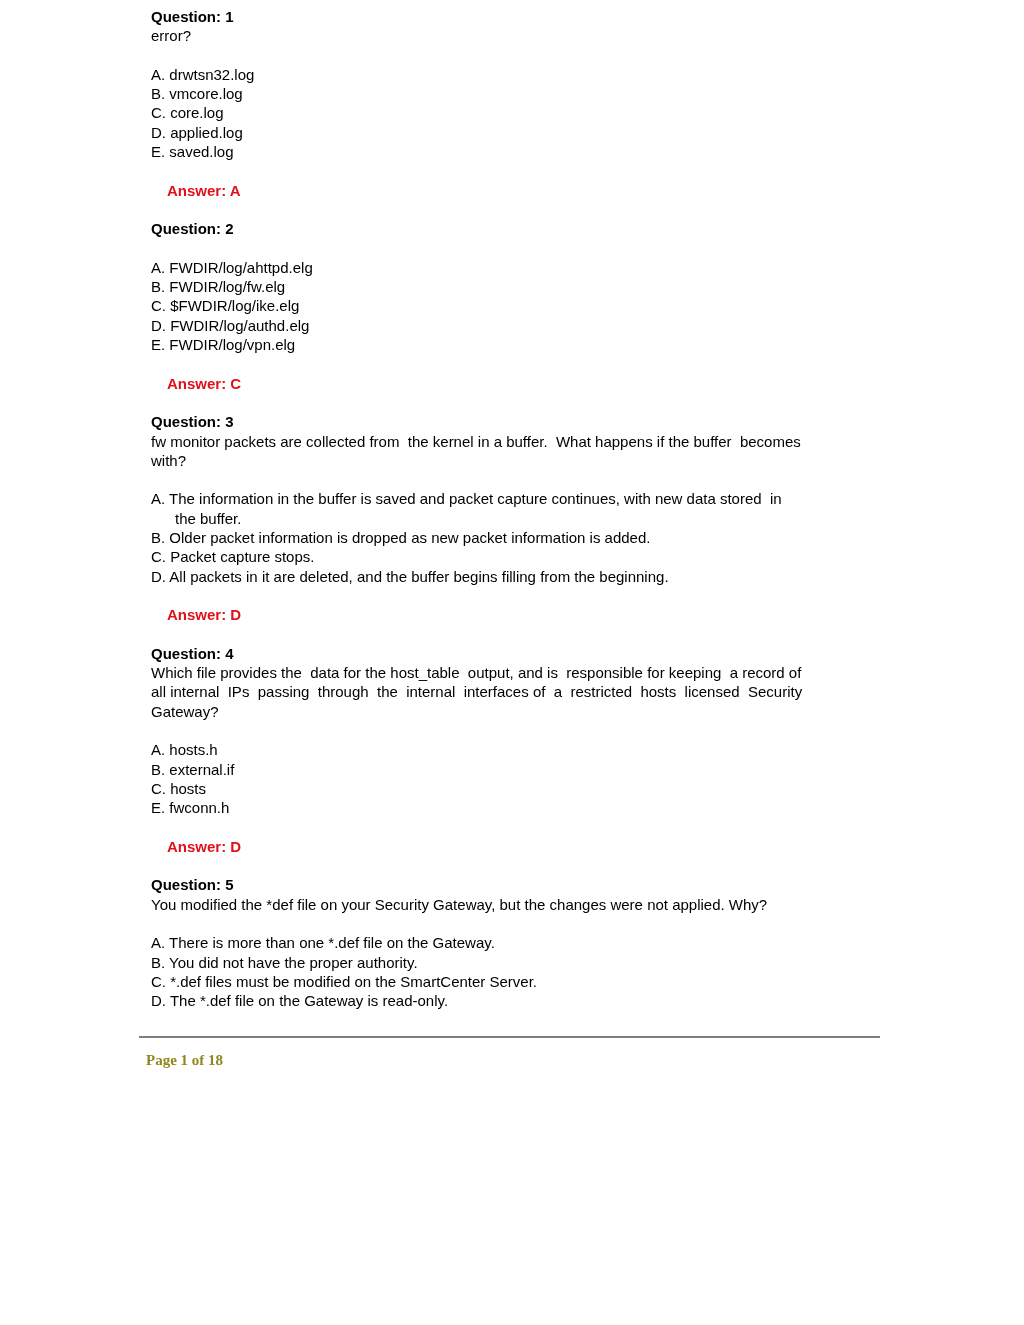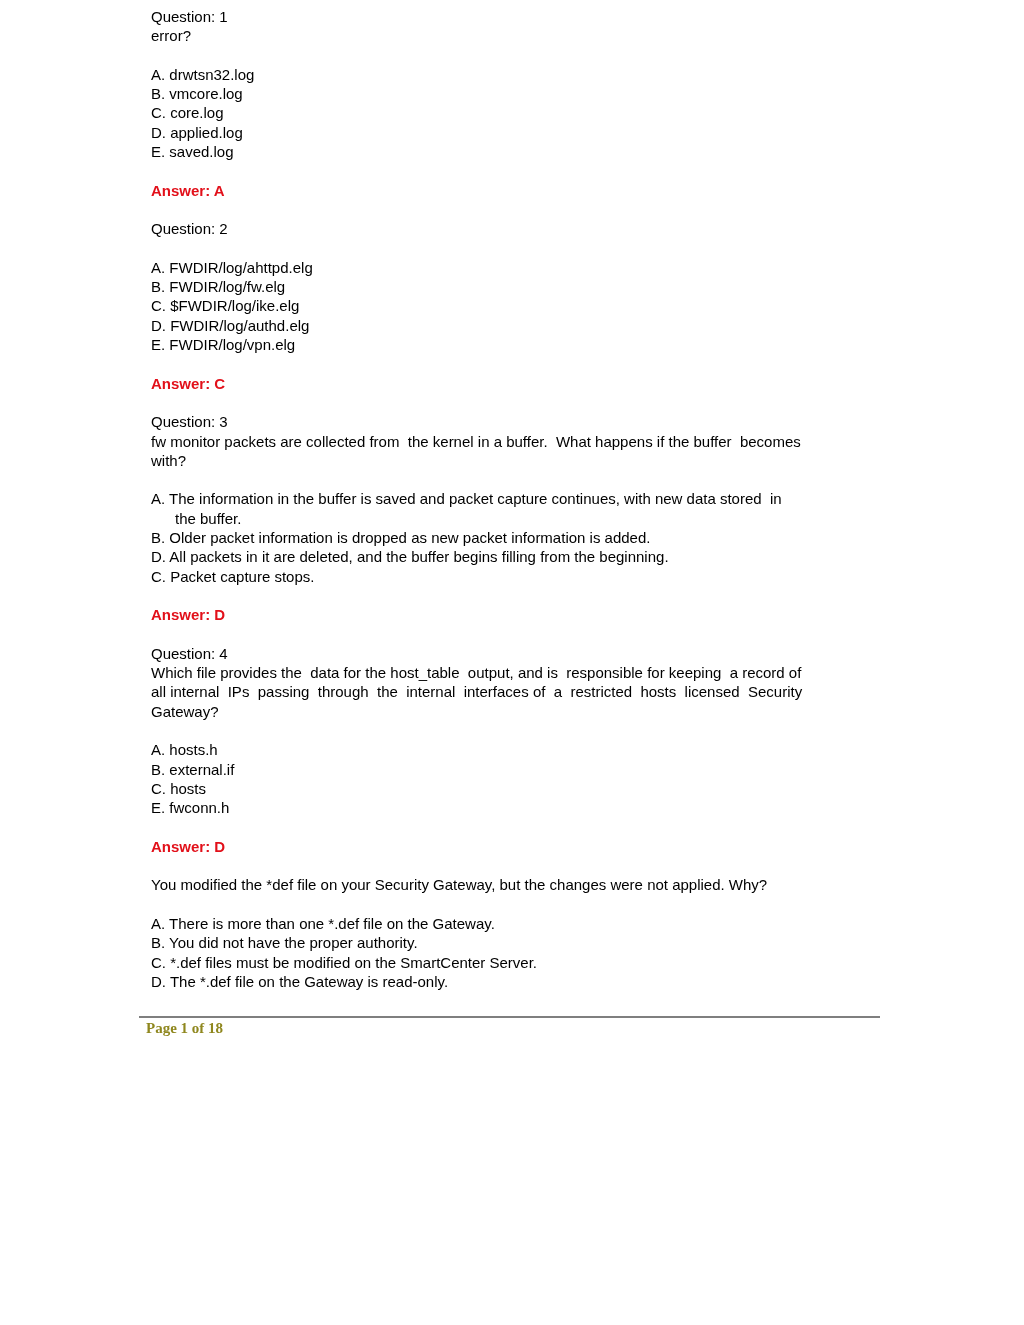--- a/index.html
+++ b/index.html
@@ -14,53 +14,54 @@
   }
   .page {
     position: relative;
     width: 1024px; height: 1325px;
     background: #ffffff;
   }
   .content {
     padding: 7px 40px 0 151px;
   }
   .q-heading {
-    font-weight: normal;
+    font-weight: bold;
     white-space: pre;
   }
   .q-line {
     white-space: pre;
   }
   .option-line {
     white-space: pre;
     padding-left: 24px;
     text-indent: -24px;
   }
   .q-answer {
     font-weight: bold;
     color: #e2101a;
     white-space: pre;
+    margin-left: 16px;
   }
   .blank { height: 19.3px; }
   .footer {
     margin-left: 139px;
     margin-top: 6px;
     width: 741px;
   }
   .footer-rule {
     border-top: 2px solid #7f7f7f;
     height: 0;
   }
   .footer-text {
     font-family: "Liberation Serif", serif;
     font-weight: bold;
     font-size: 15px;
     color: #8f871e;
     padding-left: 7px;
-    padding-top: 1px;
+    padding-top: 13px;
   }
 </style>
 </head>
 <body>
 
 <div class="page">
   <div class="content" id="questions">
       <div class="question-block">
         <div class="q-heading">Question: 1</div>
         <div class="q-line">error?</div>
@@ -87,41 +88,42 @@
         <div class="blank"></div>
       </div>
       <div class="question-block">
         <div class="q-heading">Question: 3</div>
         <div class="q-line">fw monitor packets are collected from  the kernel in a buffer.  What happens if the buffer  becomes</div>
         <div class="q-line">with?</div>
         <div class="blank"></div>
         <div class="option-line">A. The information in the buffer is saved and packet capture continues, with new data stored  in
 the buffer.</div>
         <div class="option-line">B. Older packet information is dropped as new packet information is added.</div>
+        <div class="option-line">C. Packet capture stops.</div>
         <div class="option-line">D. All packets in it are deleted, and the buffer begins filling from the beginning.</div>
-        <div class="option-line">C. Packet capture stops.</div>
         <div class="blank"></div>
         <div class="q-answer">Answer: D</div>
         <div class="blank"></div>
       </div>
       <div class="question-block">
         <div class="q-heading">Question: 4</div>
         <div class="q-line">Which file provides the  data for the host_table  output, and is  responsible for keeping  a record of</div>
         <div class="q-line">all internal  IPs  passing  through  the  internal  interfaces of  a  restricted  hosts  licensed  Security</div>
         <div class="q-line">Gateway?</div>
         <div class="blank"></div>
         <div class="option-line">A. hosts.h</div>
         <div class="option-line">B. external.if</div>
         <div class="option-line">C. hosts</div>
         <div class="option-line">E. fwconn.h</div>
         <div class="blank"></div>
         <div class="q-answer">Answer: D</div>
         <div class="blank"></div>
       </div>
       <div class="question-block">
+        <div class="q-heading">Question: 5</div>
         <div class="q-line">You modified the *def file on your Security Gateway, but the changes were not applied. Why?</div>
         <div class="blank"></div>
         <div class="option-line">A. There is more than one *.def file on the Gateway.</div>
         <div class="option-line">B. You did not have the proper authority.</div>
         <div class="option-line">C. *.def files must be modified on the SmartCenter Server.</div>
         <div class="option-line">D. The *.def file on the Gateway is read-only.</div>
         <div class="blank"></div>
       </div>
     </div>
   <div class="footer">

